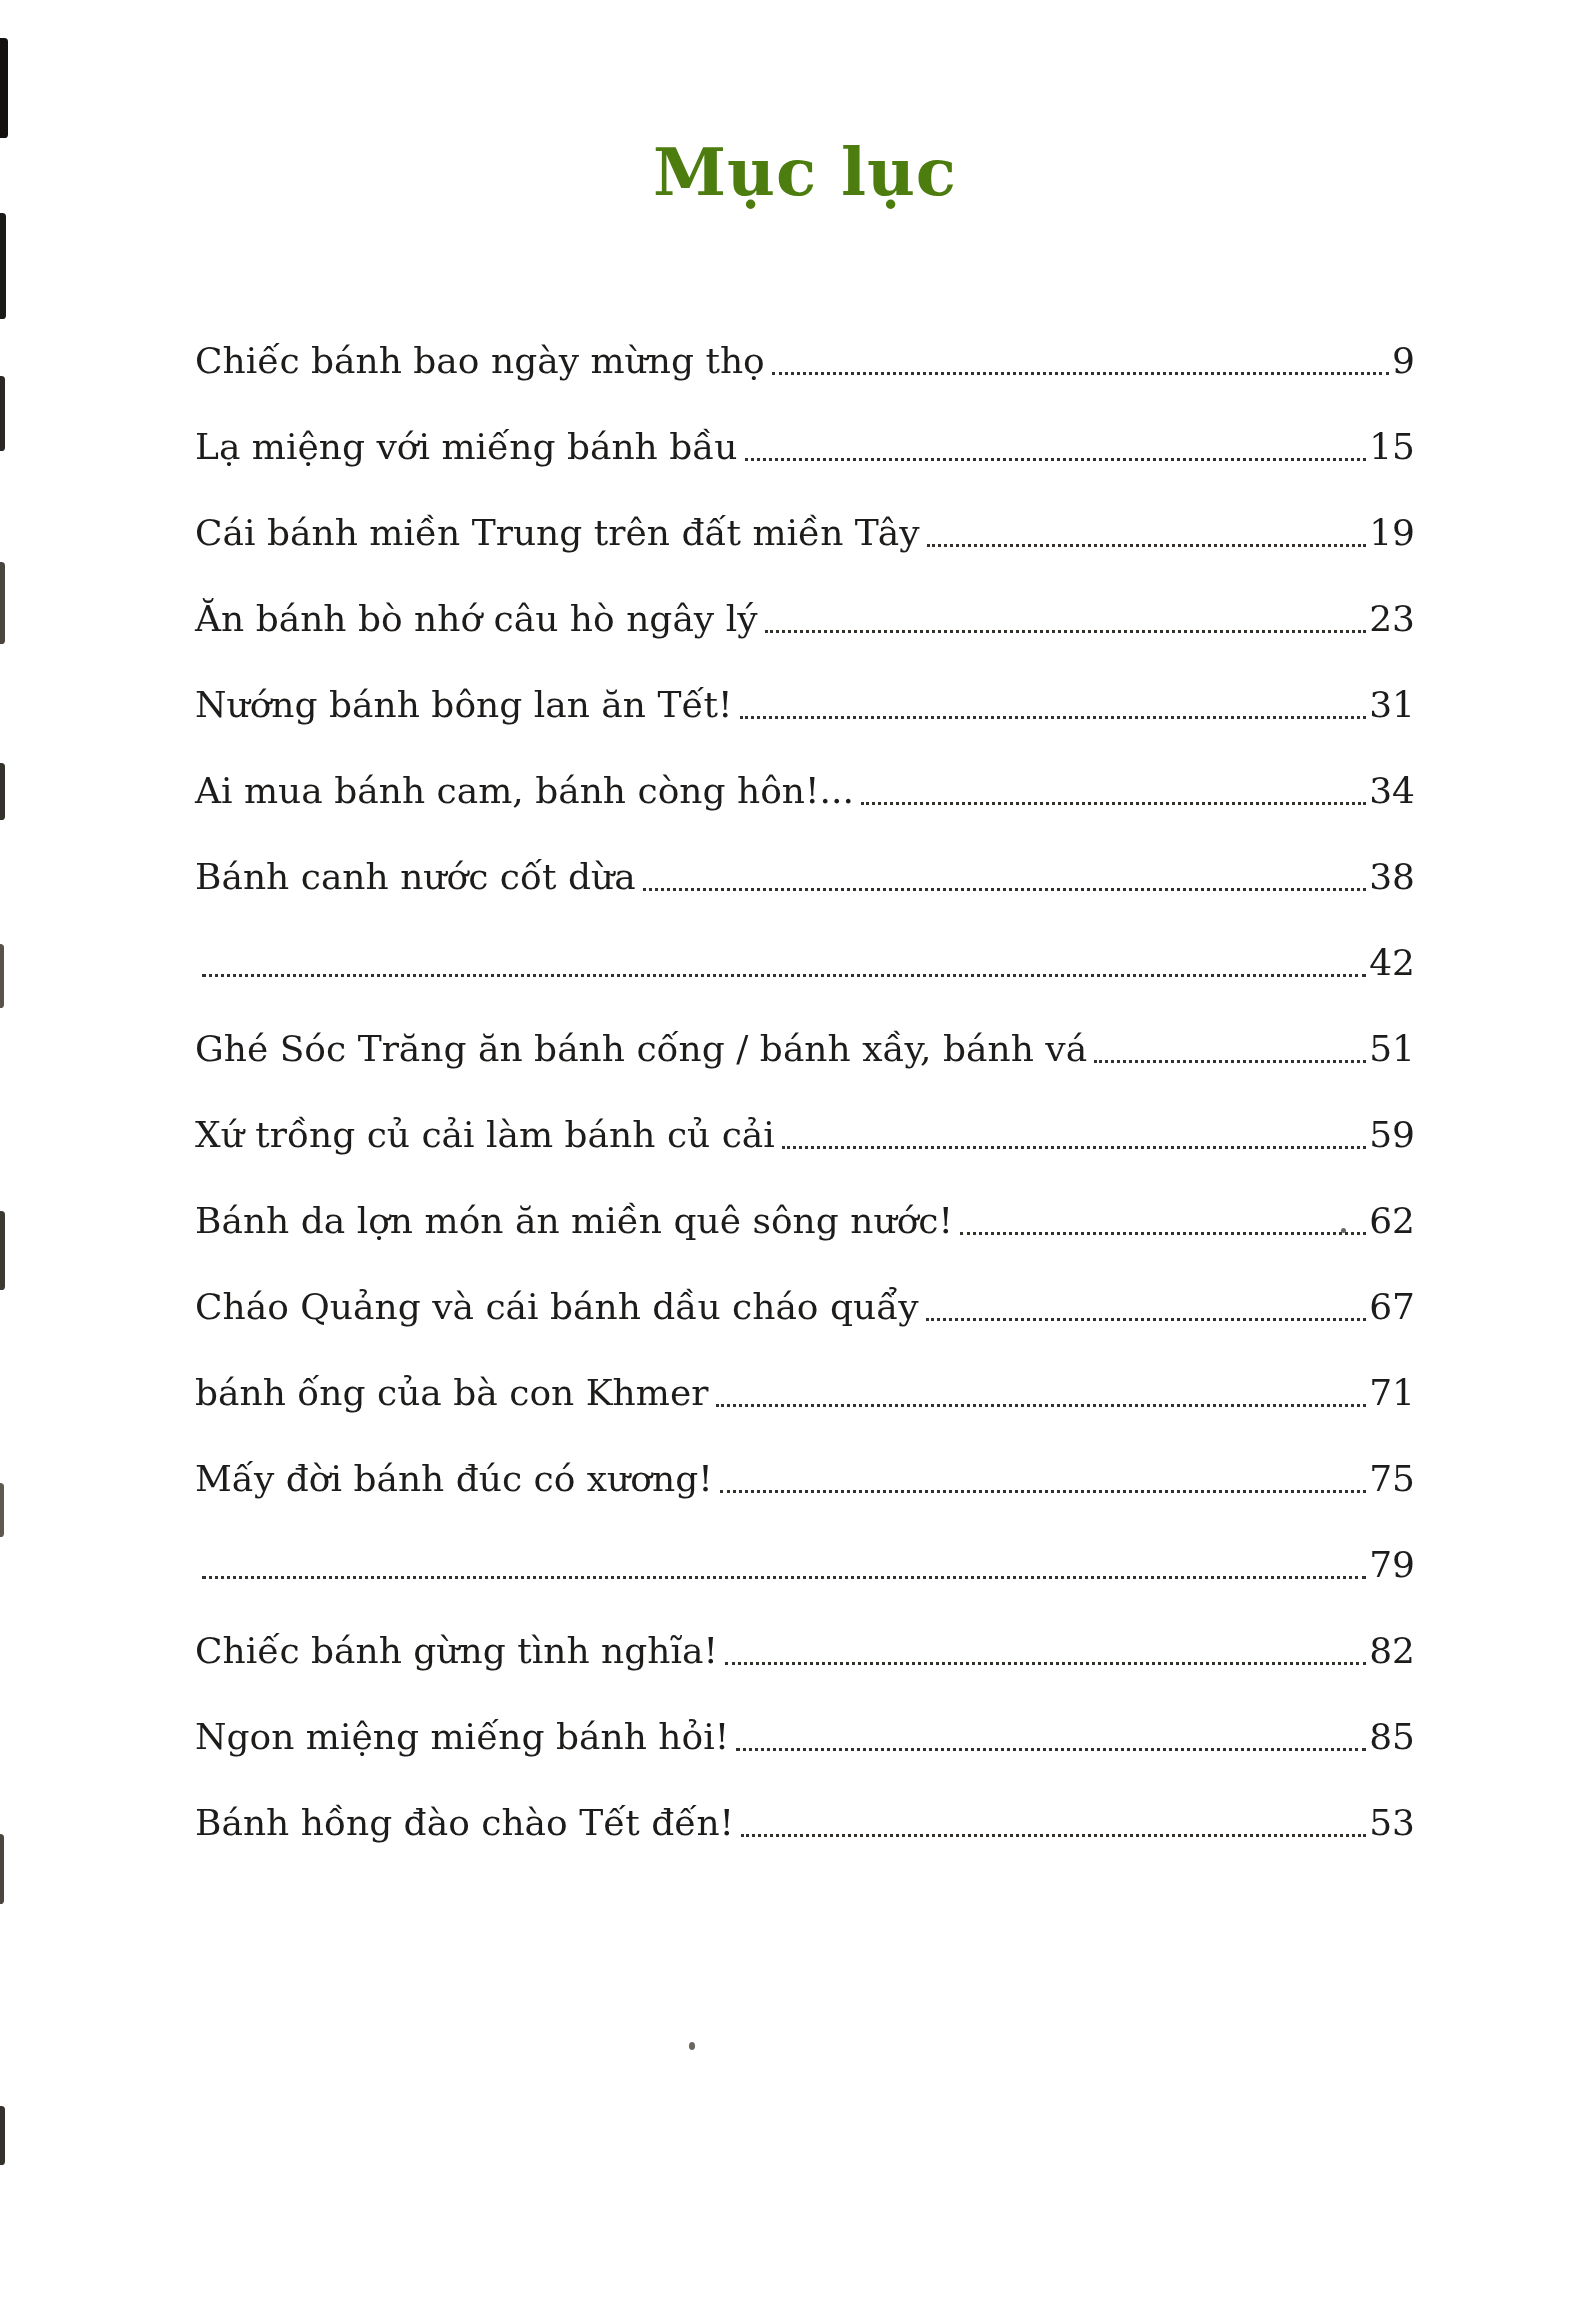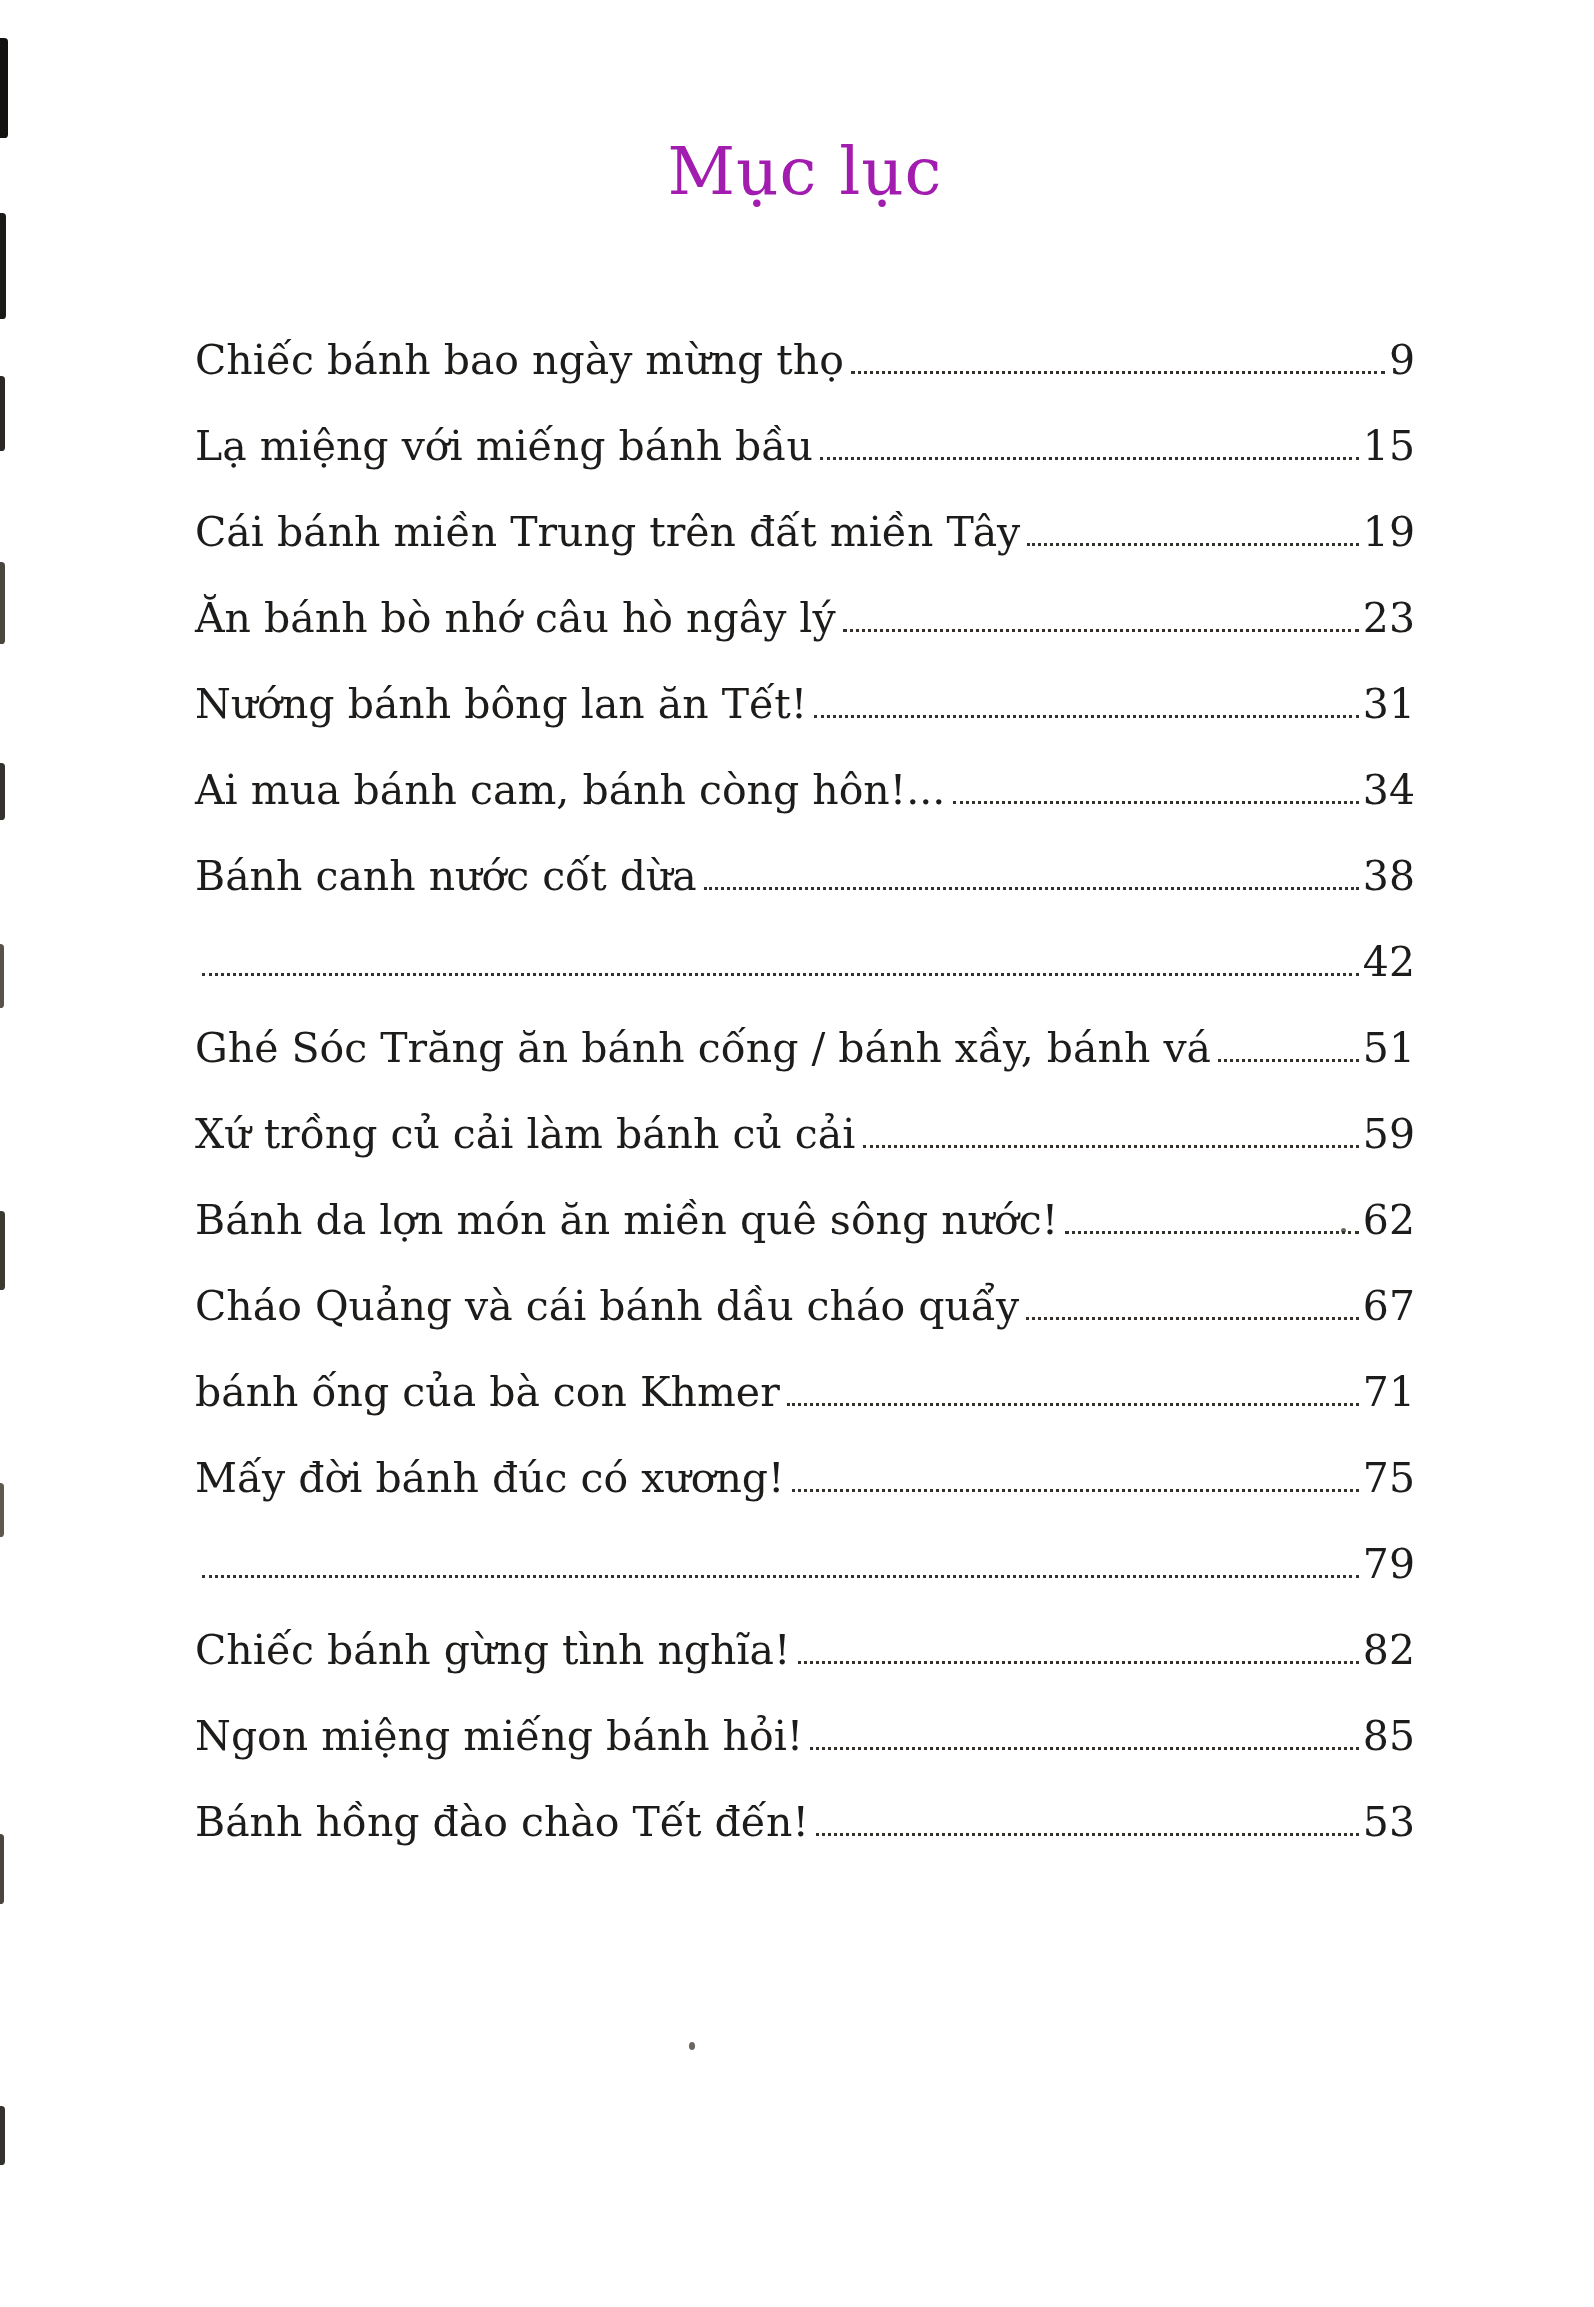--- a/index.html
+++ b/index.html
@@ -32,35 +32,35 @@
     position: absolute;
     left: 195px;
     top: 133px;
     width: 1220px;
   }
 
   .page-title {
     margin: 0 0 107px 0;
     text-align: center;
     font-size: 66px;
-    font-weight: normal;
+    font-weight: bold;
     letter-spacing: 0.9px;
-    color: #a21caf;
+    color: #4d7c0f;
   }
 
   .toc {
     width: 100%;
   }
 
   .toc-row {
     display: flex;
     align-items: baseline;
     height: 86px;
     line-height: 86px;
-    font-size: 41px;
+    font-size: 36px;
     white-space: nowrap;
   }
 
   .toc-label {
     flex: 0 0 auto;
     color: #1e1c1a;
   }
 
   .toc-dots {
     flex: 1 1 auto;

